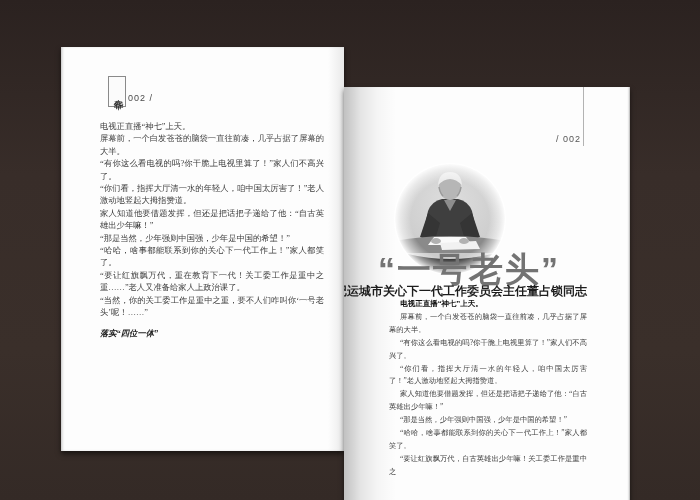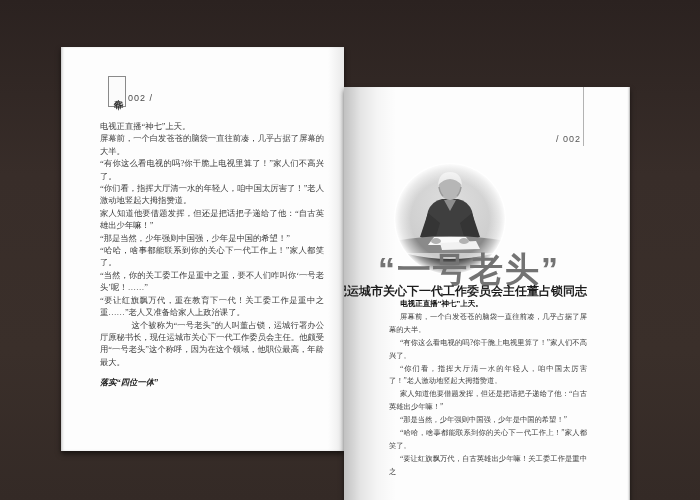--- a/index.html
+++ b/index.html
@@ -104,23 +104,22 @@
     </div>
 
     <div class="lp-body">
       <p>电视正直播“神七”上天。</p>
       <p>屏幕前，一个白发苍苍的脑袋一直往前凑，几乎占据了屏幕的大半。</p>
       <p>“有你这么看电视的吗?你干脆上电视里算了！”家人们不高兴了。</p>
       <p>“你们看，指挥大厅清一水的年轻人，咱中国太厉害了！”老人激动地竖起大拇指赞道。</p>
       <p>家人知道他要借题发挥，但还是把话把子递给了他：“自古英雄出少年嘛！”</p>
       <p>“那是当然，少年强则中国强，少年是中国的希望！”</p>
       <p>“哈哈，啥事都能联系到你的关心下一代工作上！”家人都笑了。</p>
+      <p>“要让红旗飘万代，重在教育下一代！关工委工作是重中之重……”老人又准备给家人上政治课了。</p>
       <p>“当然，你的关工委工作是重中之重，要不人们咋叫你‘一号老头’呢！……”</p>
-      <p>“要让红旗飘万代，重在教育下一代！关工委工作是重中之重……”老人又准备给家人上政治课了。</p>
-      <p class="indent-lg">这个被称为“一号老头”的人叫董占锁，运城行署办公厅原秘书长，现任运城市关心下一代工作委员会主任。他颇受用“一号老头”这个称呼，因为在这个领域，他职位最高，年龄最大。</p>
       <p class="subhead">落实“四位一体”</p>
     </div>
 
     <div class="edge-shade-left-page"></div>
   </div>
 
   <div class="page page-right">
     <div class="spine-shade"></div>
 
     <div class="rp-pagenum">/ 002</div>

